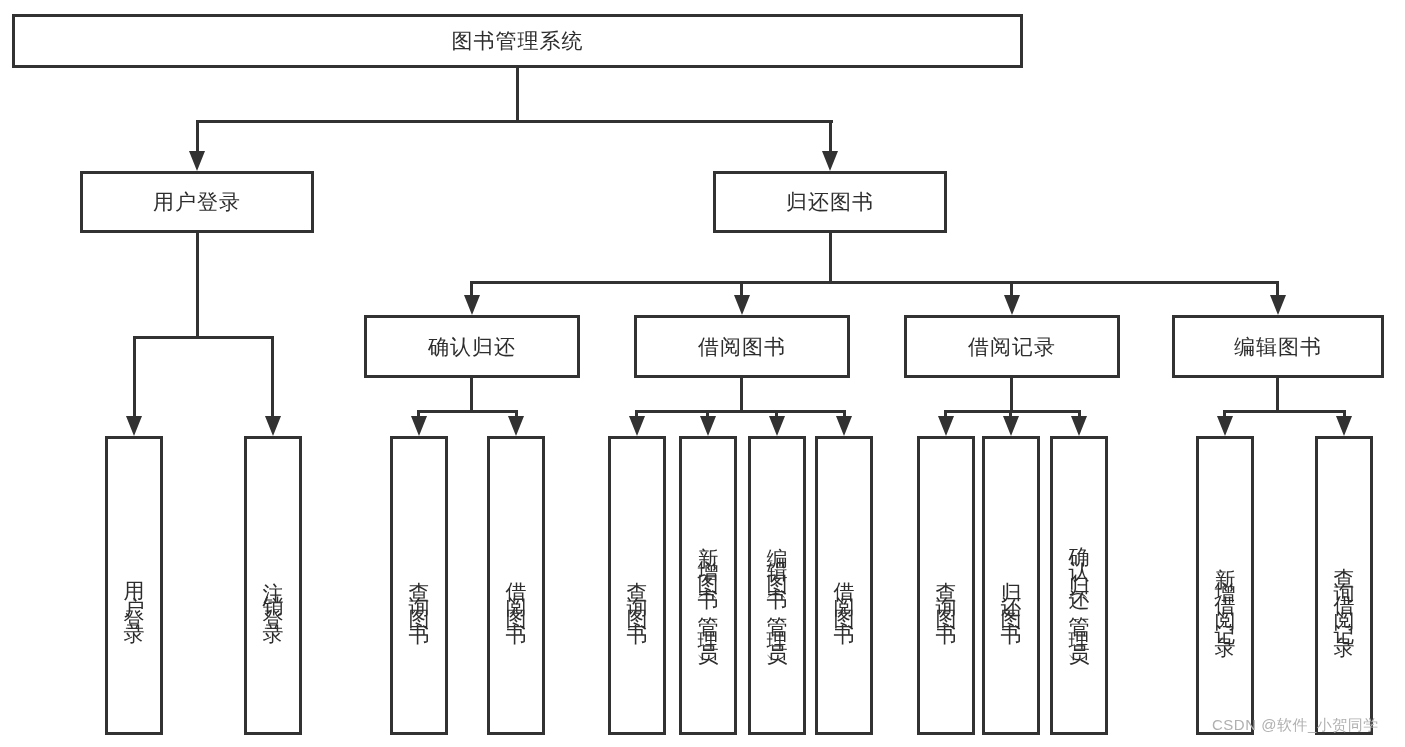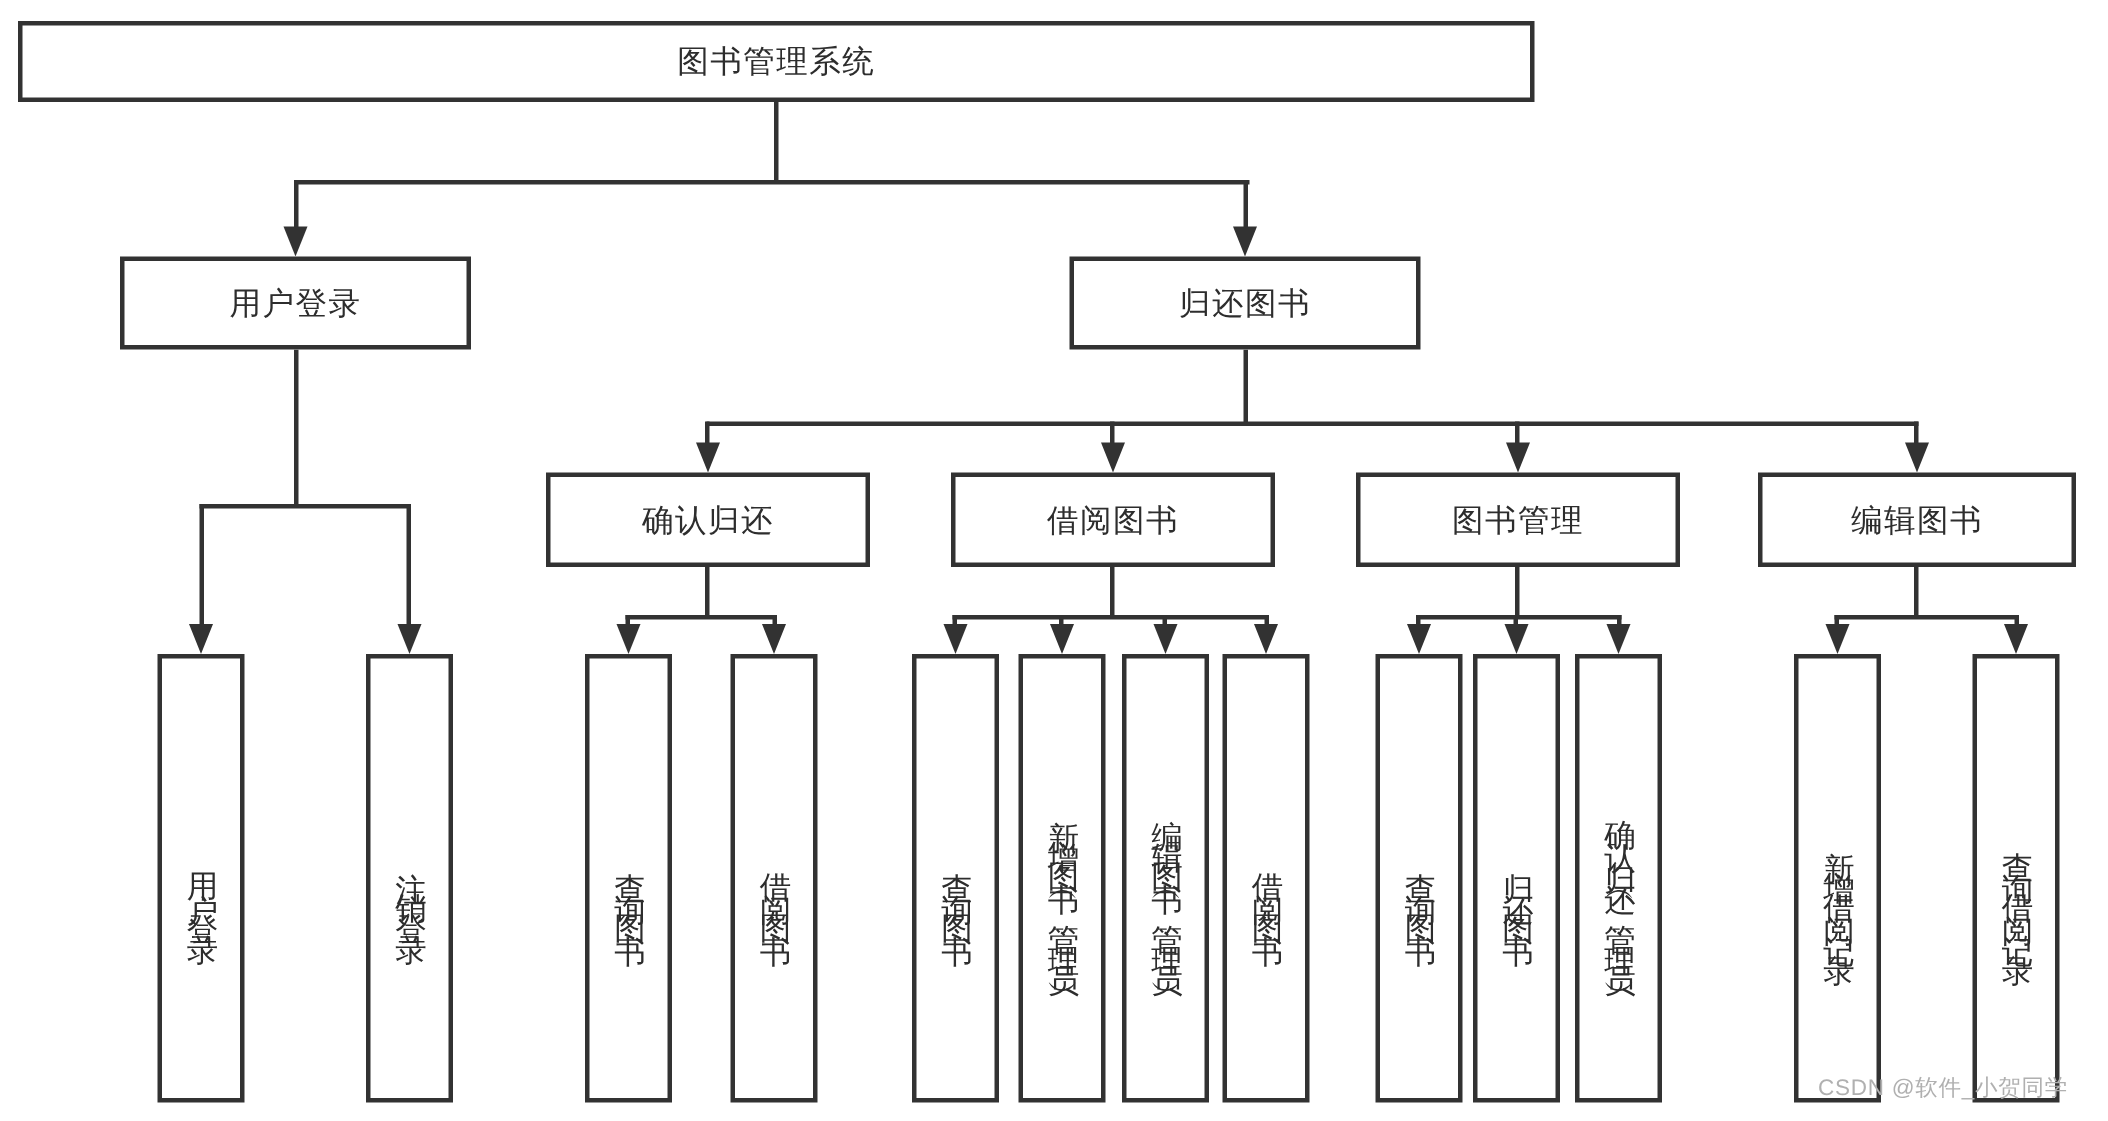--- a/index.html
+++ b/index.html
@@ -128,21 +128,21 @@
     <span>归还图书</span>
   </div>
 
   <div class="box" style="left:364px; top:315px; width:216px; height:63px;">
     <span>确认归还</span>
   </div>
   <div class="box" style="left:634px; top:315px; width:216px; height:63px;">
     <span>借阅图书</span>
   </div>
   <div class="box" style="left:904px; top:315px; width:216px; height:63px;">
-    <span>图书管理</span>
+    <span>借阅记录</span>
   </div>
   <div class="box" style="left:1172px; top:315px; width:212px; height:63px;">
     <span>编辑图书</span>
   </div>
 
   <div class="box vbox" style="left:105px; top:436px; width:58px; height:299px;">
     <span>用户登录</span>
   </div>
   <div class="box vbox" style="left:244px; top:436px; width:58px; height:299px;">
     <span>注销登录</span>

